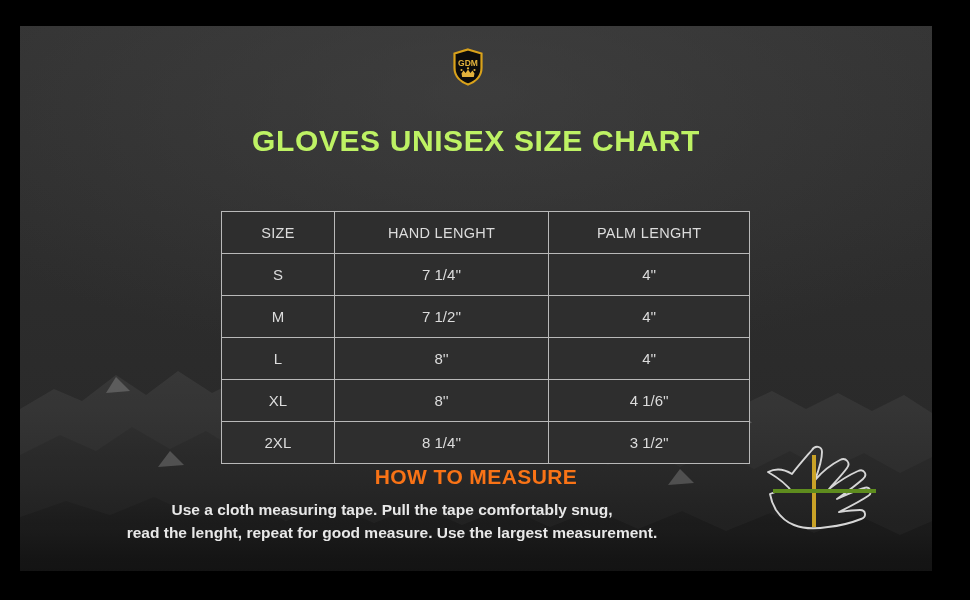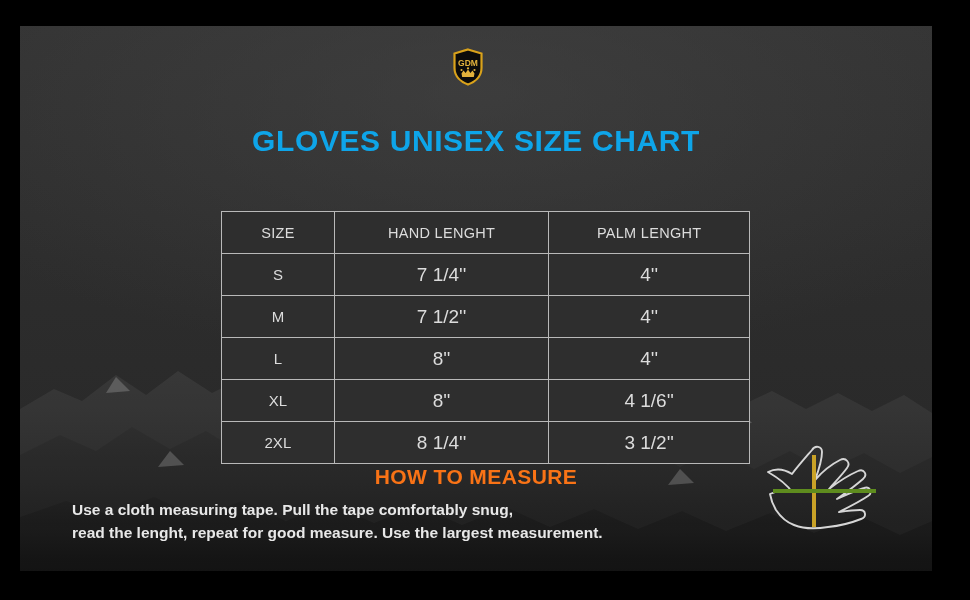--- a/index.html
+++ b/index.html
@@ -67,21 +67,21 @@
     width: 32px;
     height: 38px;
   }
 
   
   .page-title {
     position: absolute;
     left: 0; right: 0;
     top: 98px;
     text-align: center;
-    color: #0ea5e9;
+    color: #bef264;
     font-size: 30px;
     font-weight: bold;
     letter-spacing: 0.6px;
     z-index: 4;
   }
 
   
   .size-table {
     position: absolute;
     left: 201px;
@@ -90,21 +90,21 @@
     border-collapse: collapse;
     z-index: 4;
     margin-top: 40px;
   }
   .size-table td, .size-table th {
     border: 1px solid #b9b9b9;
     background: #2e2e2e;
     color: #dcdcdc;
     text-align: center;
     font-weight: normal;
-    font-size: 19px;
+    font-size: 15px;
     height: 42px;
     vertical-align: middle;
   }
   .size-table th { font-size: 14.5px; letter-spacing: 0.3px; }
   .size-table .col-size  { width: 113px; }
   .size-table .col-hand  { width: 215px; }
   .size-table .col-palm  { width: 201px; }
   .size-table .cell-size { font-size: 15px; }
 
   
@@ -117,20 +117,21 @@
     font-size: 21px;
     font-weight: bold;
     letter-spacing: 0.4px;
     z-index: 4;
   }
   .htm-body {
     position: absolute;
     left: 52px;
     top: 472px;
     width: 640px;
+    text-align: center;
     color: #e8e8e8;
     font-size: 15.5px;
     line-height: 23px;
     font-weight: bold;
     z-index: 4;
   }
 
   
   .hand-diagram {
     position: absolute;

